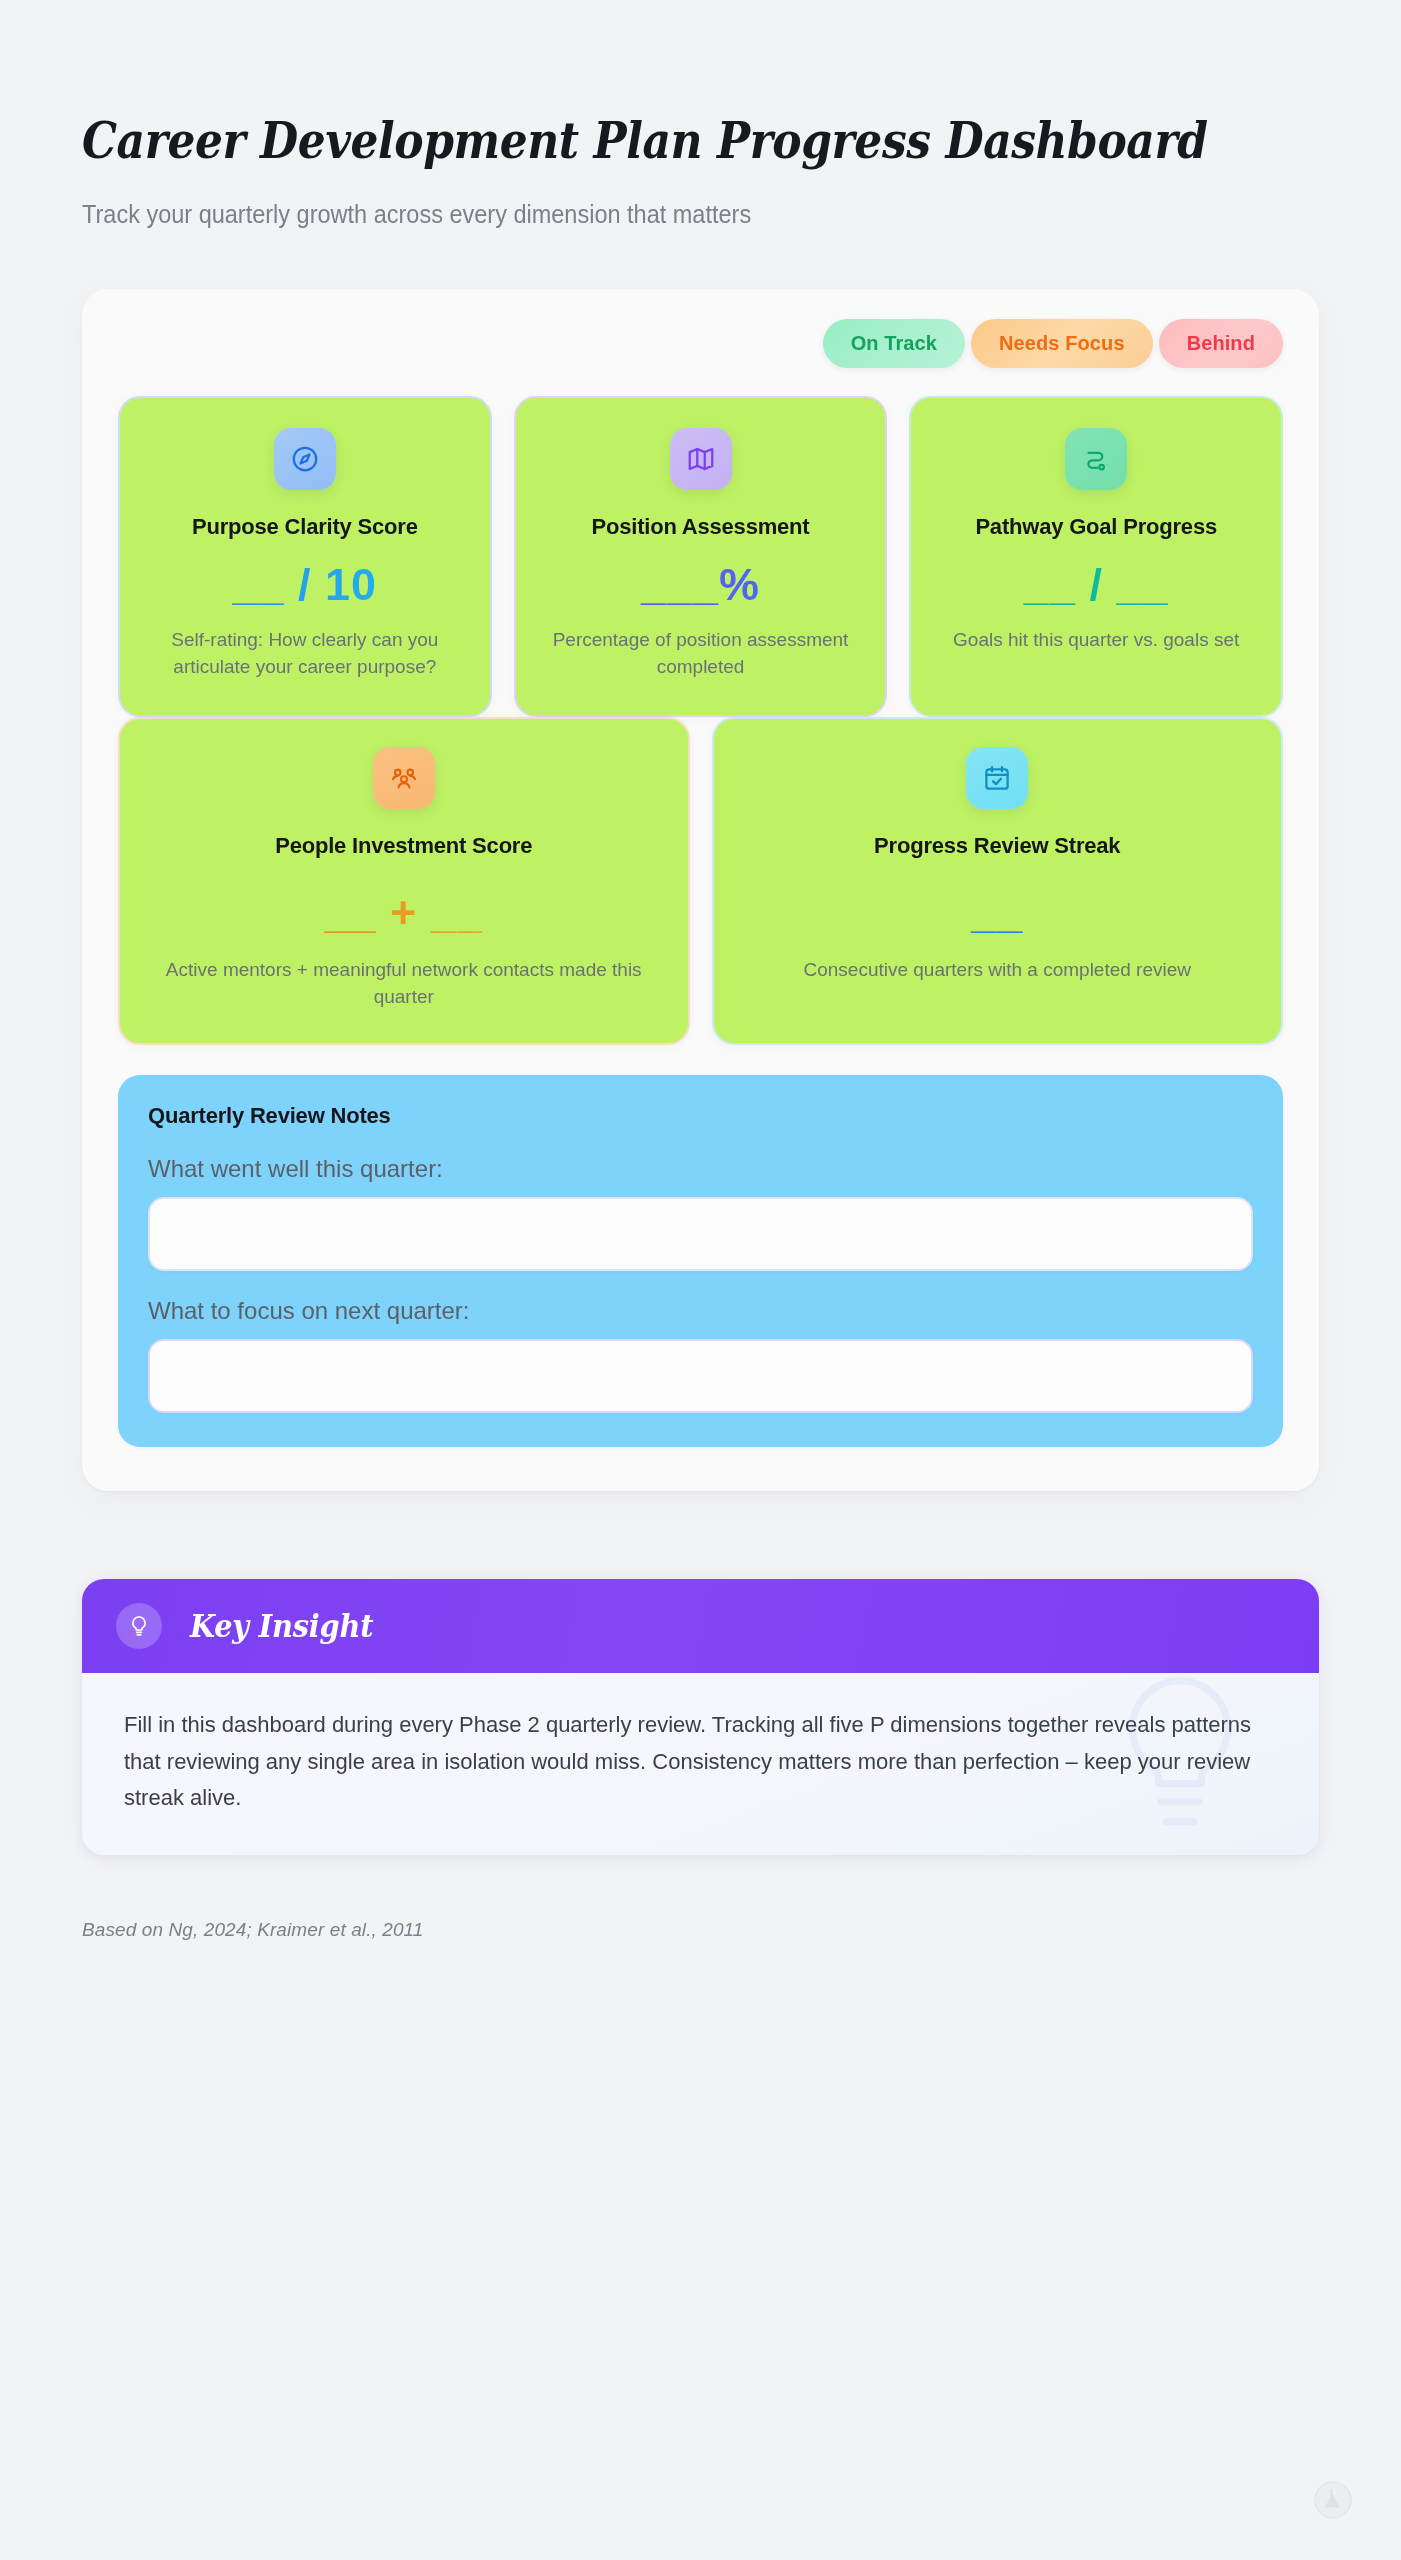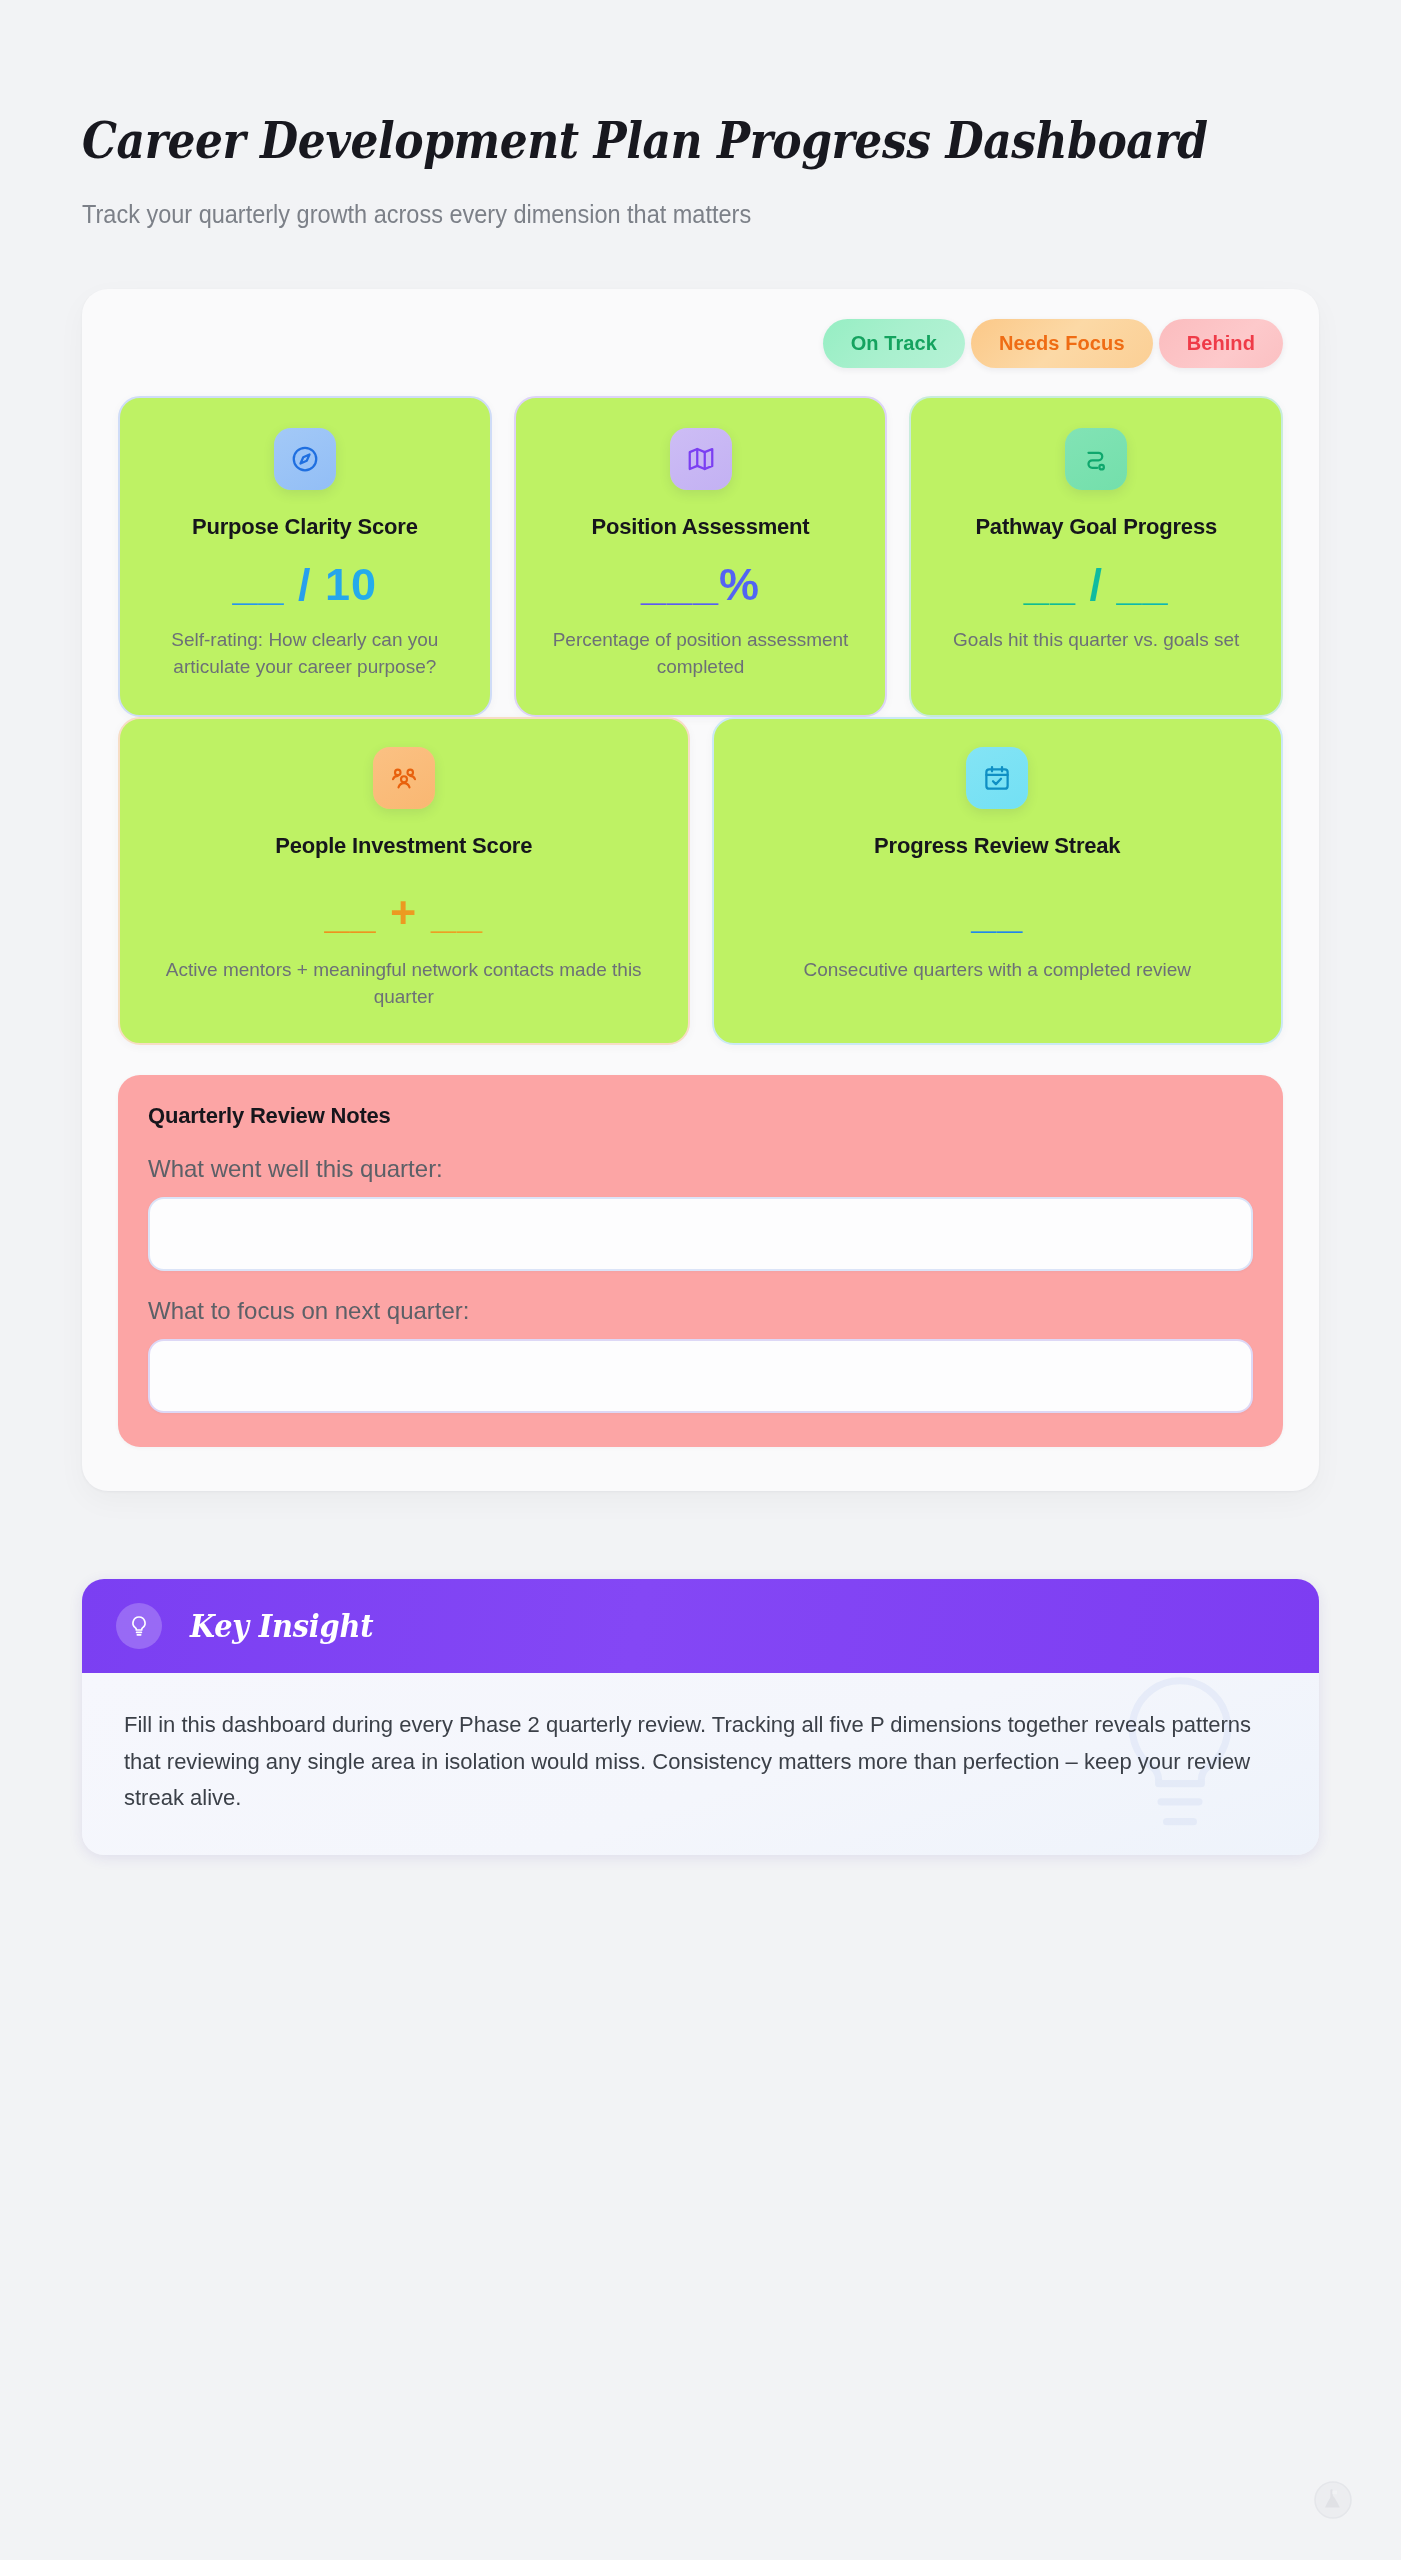--- a/index.html
+++ b/index.html
@@ -156,21 +156,21 @@
   .row-bottom .metric-card { padding: 28px 30px 32px 30px; }
   .row-bottom .m-people { flex: 1 1 0; }
   .row-bottom .m-streak { flex: 1 1 0; }
   .row-bottom .metric-label { margin-top: 2px; }
   .row-bottom .metric-value { margin-top: 30px; }
   .row-bottom .metric-desc { margin-top: 22px; }
 
   
   .notes {
     margin-top: 30px;
-    background: #fca5a5;
+    background: #7dd3fc;
     border-radius: 22px;
     padding: 28px 30px 34px 30px;
     box-shadow: 0 1px 4px rgba(20,20,50,0.04);
   }
   .notes-title {
     font-size: 22px;
     font-weight: 700;
     color: #16161c;
     letter-spacing: -0.2px;
   }
@@ -393,20 +393,21 @@
         <svg viewBox="0 0 24 24" fill="none" stroke="#d9e2f5" stroke-width="0.9" stroke-linecap="round" stroke-linejoin="round">
           <path d="M12 3a6 6 0 0 0-3.5 10.9c.5.4.8 1 .8 1.6v.5h5.4v-.5c0-.6.3-1.2.8-1.6A6 6 0 0 0 12 3Z"></path>
           <path d="M9.6 18.3h4.8"></path>
             <path d="M10.3 20.8h3.4"></path>
         </svg>
       </span>
       <p class="insight-text">Fill in this dashboard during every Phase 2 quarterly review. Tracking all five P dimensions together reveals patterns that reviewing any single area in isolation would miss. Consistency matters more than perfection – keep your review streak alive.</p>
     </div>
   </div>
 
+  <div class="footer-note">Based on Ng, 2024; Kraimer et al., 2011</div>
 
   <span class="corner-logo">
     <svg viewBox="0 0 40 40" fill="none">
       <circle cx="20" cy="20" r="18" stroke="#d5d7dd" stroke-width="1.6" fill="#e6e7eb"></circle>
       <path d="M12 27.5c3-6.2 5-9.4 7.4-12.4 2.4 3 4.4 6.2 7.4 12.4H12Z" fill="#cbccd3"></path>
       <path d="M18.6 10.5v8" stroke="#cbccd3" stroke-width="2.4" stroke-linecap="round"></path>
       <path d="M19.4 10.6h4.6v3.6h-4.6z" fill="#f0f1f4"></path>
     </svg>
   </span>
 

